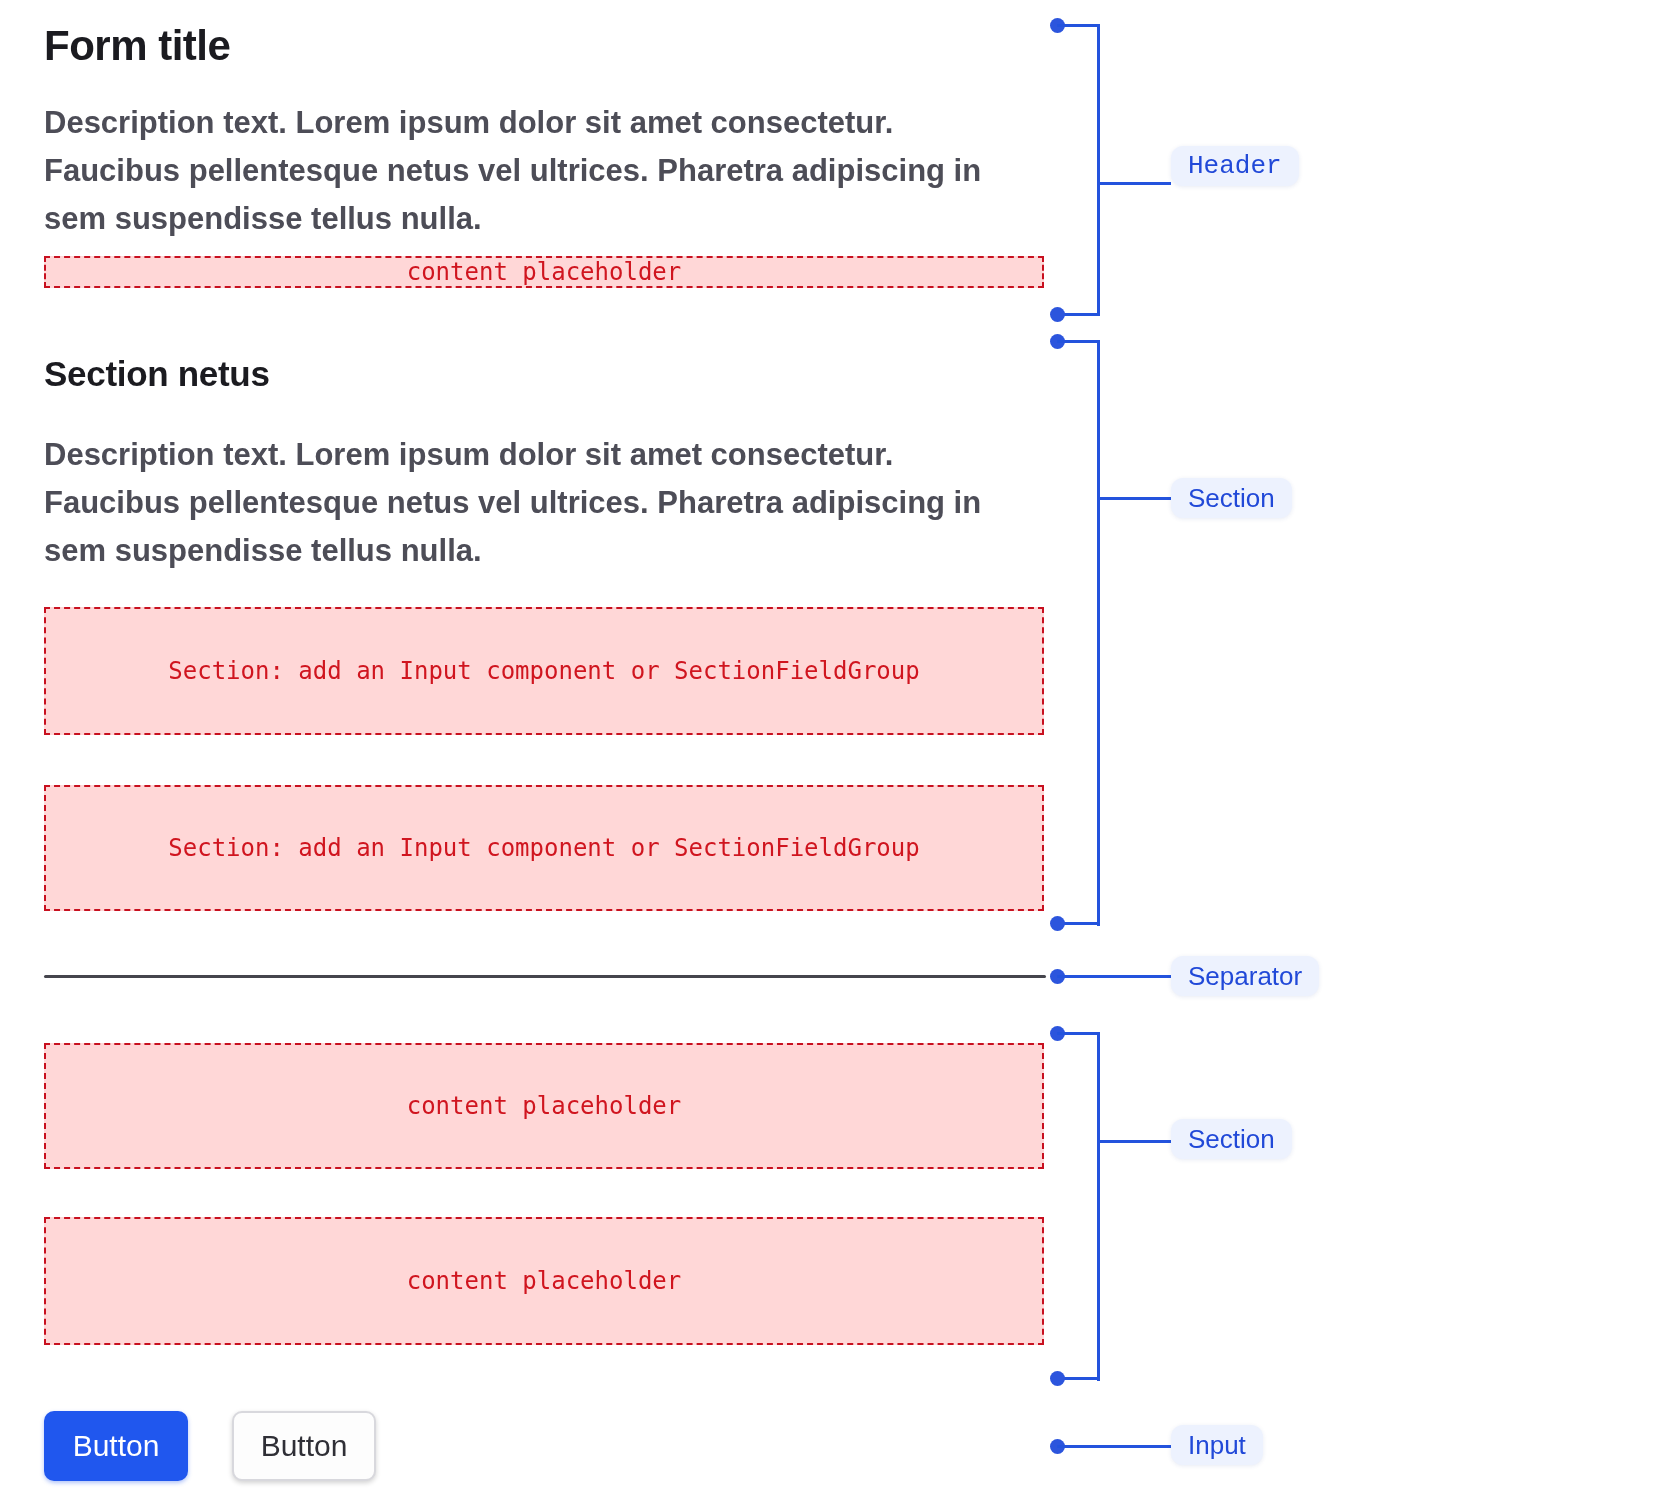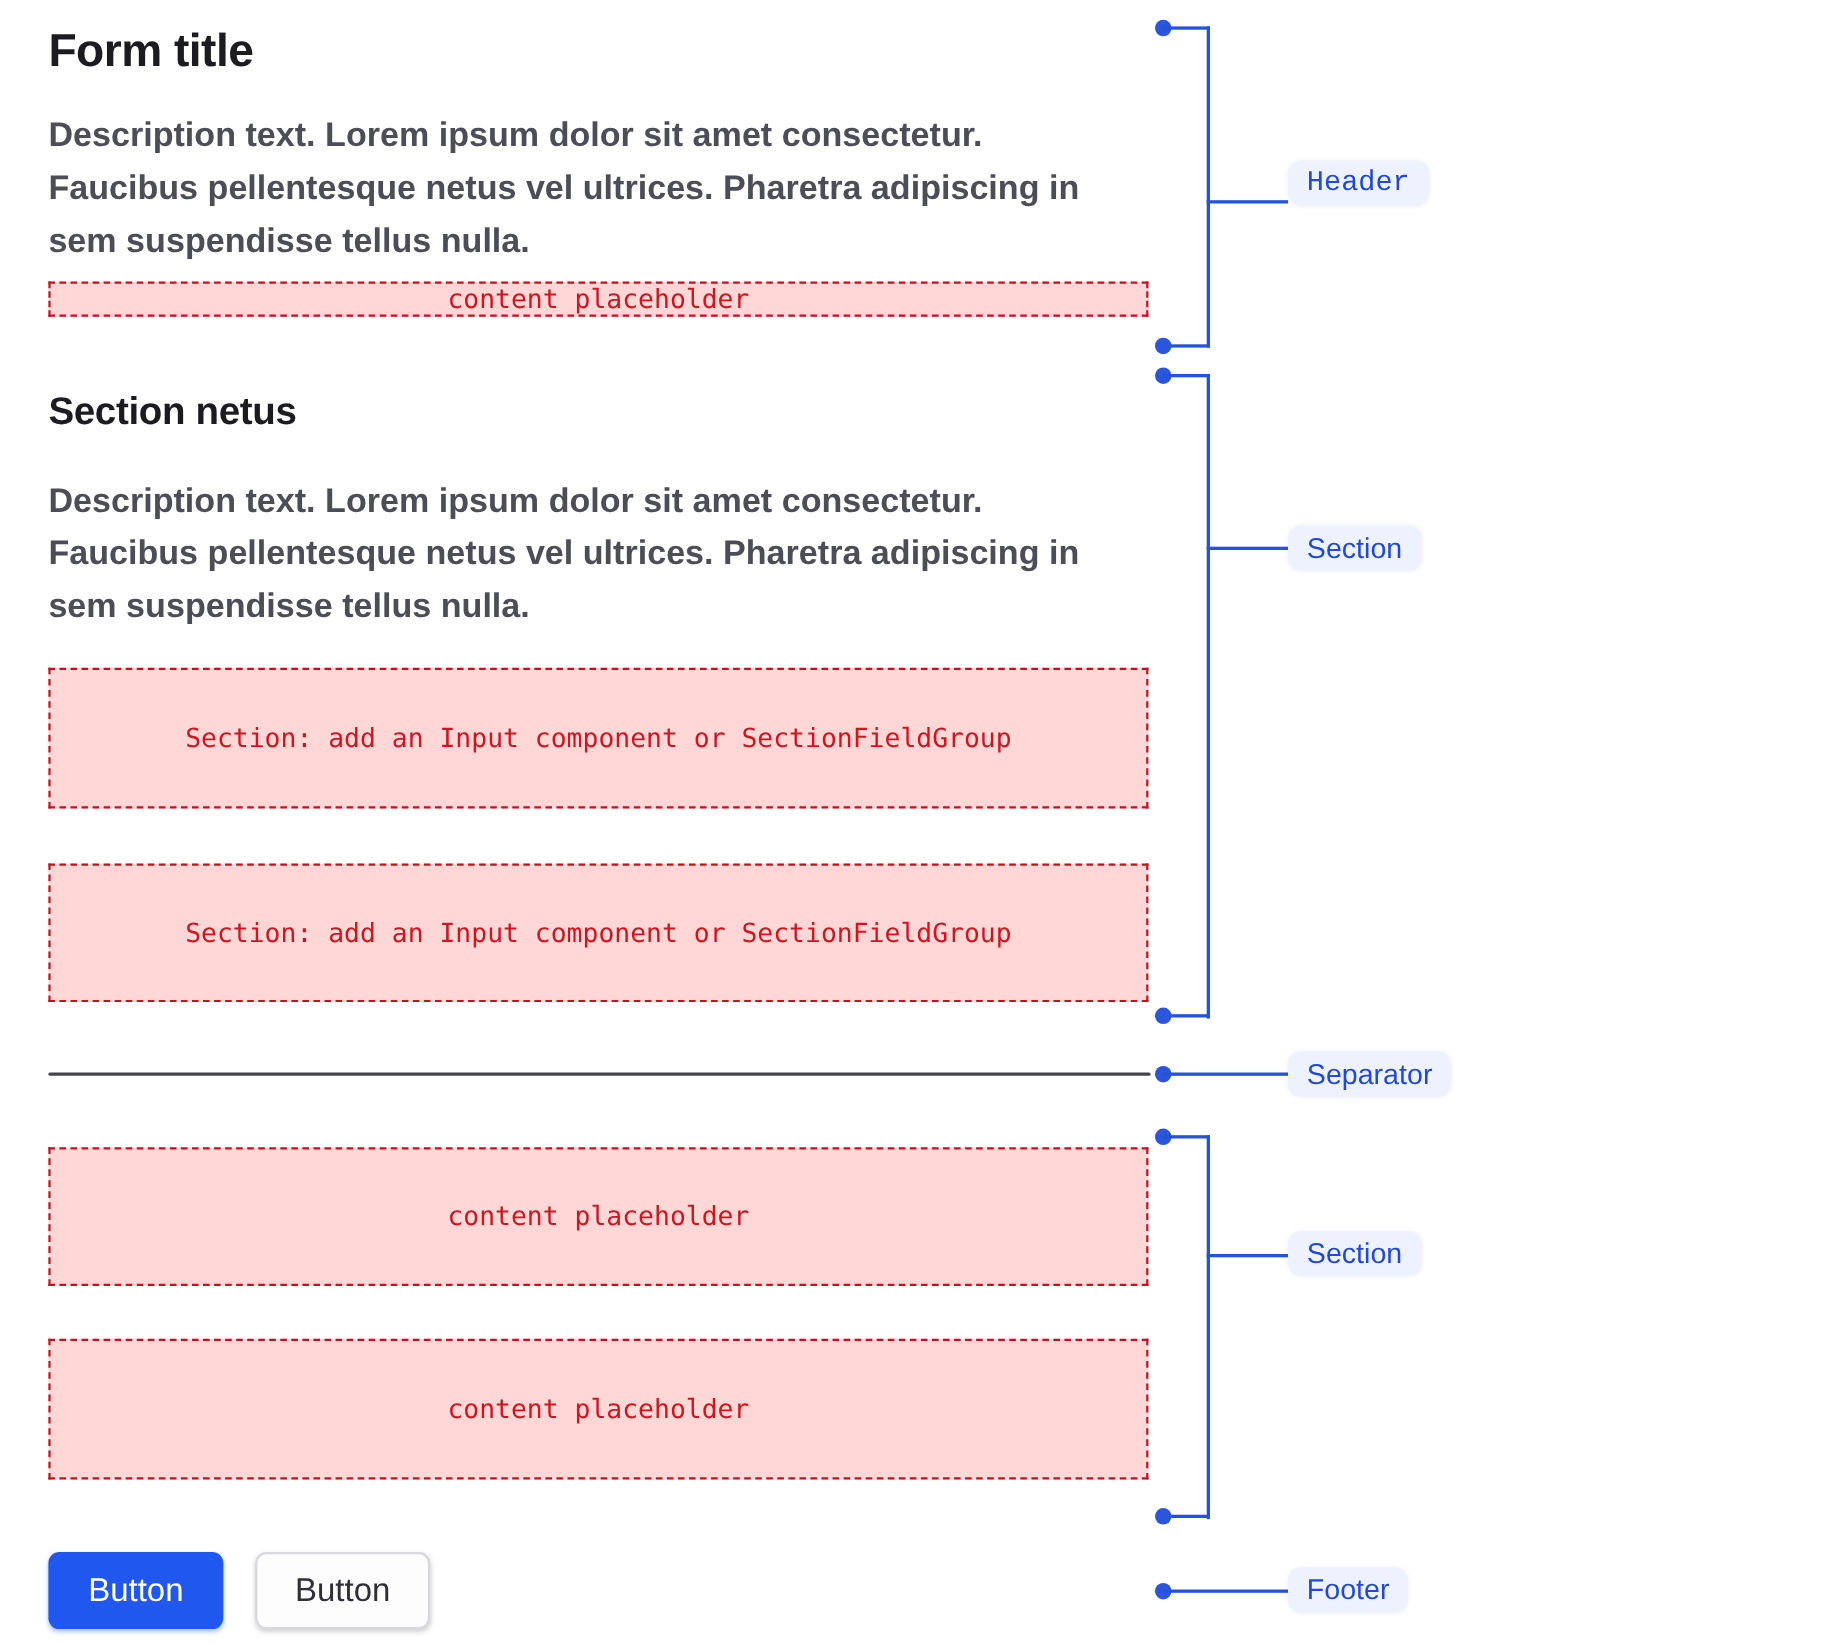--- a/index.html
+++ b/index.html
@@ -51,21 +51,21 @@
   .slot-c2     { top: 1217px; height: 128px; }
 
   
   .separator {
     left: 16px; top: 975px; width: 1002px; height: 3px;
     background: #45454d; border-radius: 2px;
   }
 
   
   .btn {
-    top: 1411px; height: 70px; width: 159px;
+    top: 1411px; height: 70px; width: 144px;
     border-radius: 10px;
     font-size: 30px; font-weight: 400;
     display: flex; align-items: center; justify-content: center;
     cursor: pointer; border: none;
     font-family: "Liberation Sans", sans-serif;
   }
   .btn-primary {
     left: 16px;
     background: #2057ee; color: #ffffff;
     box-shadow: 0 2px 4px rgba(32,87,238,0.35);
@@ -165,16 +165,16 @@
     <div class="blue-v" style="left:1069px; top:1031.5px; height:349px;"></div>
     <div class="blue-h" style="left:1029px; top:1376.5px; width:43px;"></div>
     <div class="dot" style="left:1021.5px; top:1370.5px;"></div>
     <div class="blue-h" style="left:1069px; top:1139.5px; width:74px;"></div>
     <div class="tag" style="left:1143px; top:1119px;">Section</div>
   </div>
 
   <div>
     <div class="dot" style="left:1021.5px; top:1438.5px;"></div>
     <div class="blue-h" style="left:1029px; top:1444.5px; width:114px;"></div>
-    <div class="tag" style="left:1143px; top:1425px;">Footer</div>
+    <div class="tag" style="left:1143px; top:1425px;">Input</div>
   </div>
 
 </div>
 
 </body></html>

